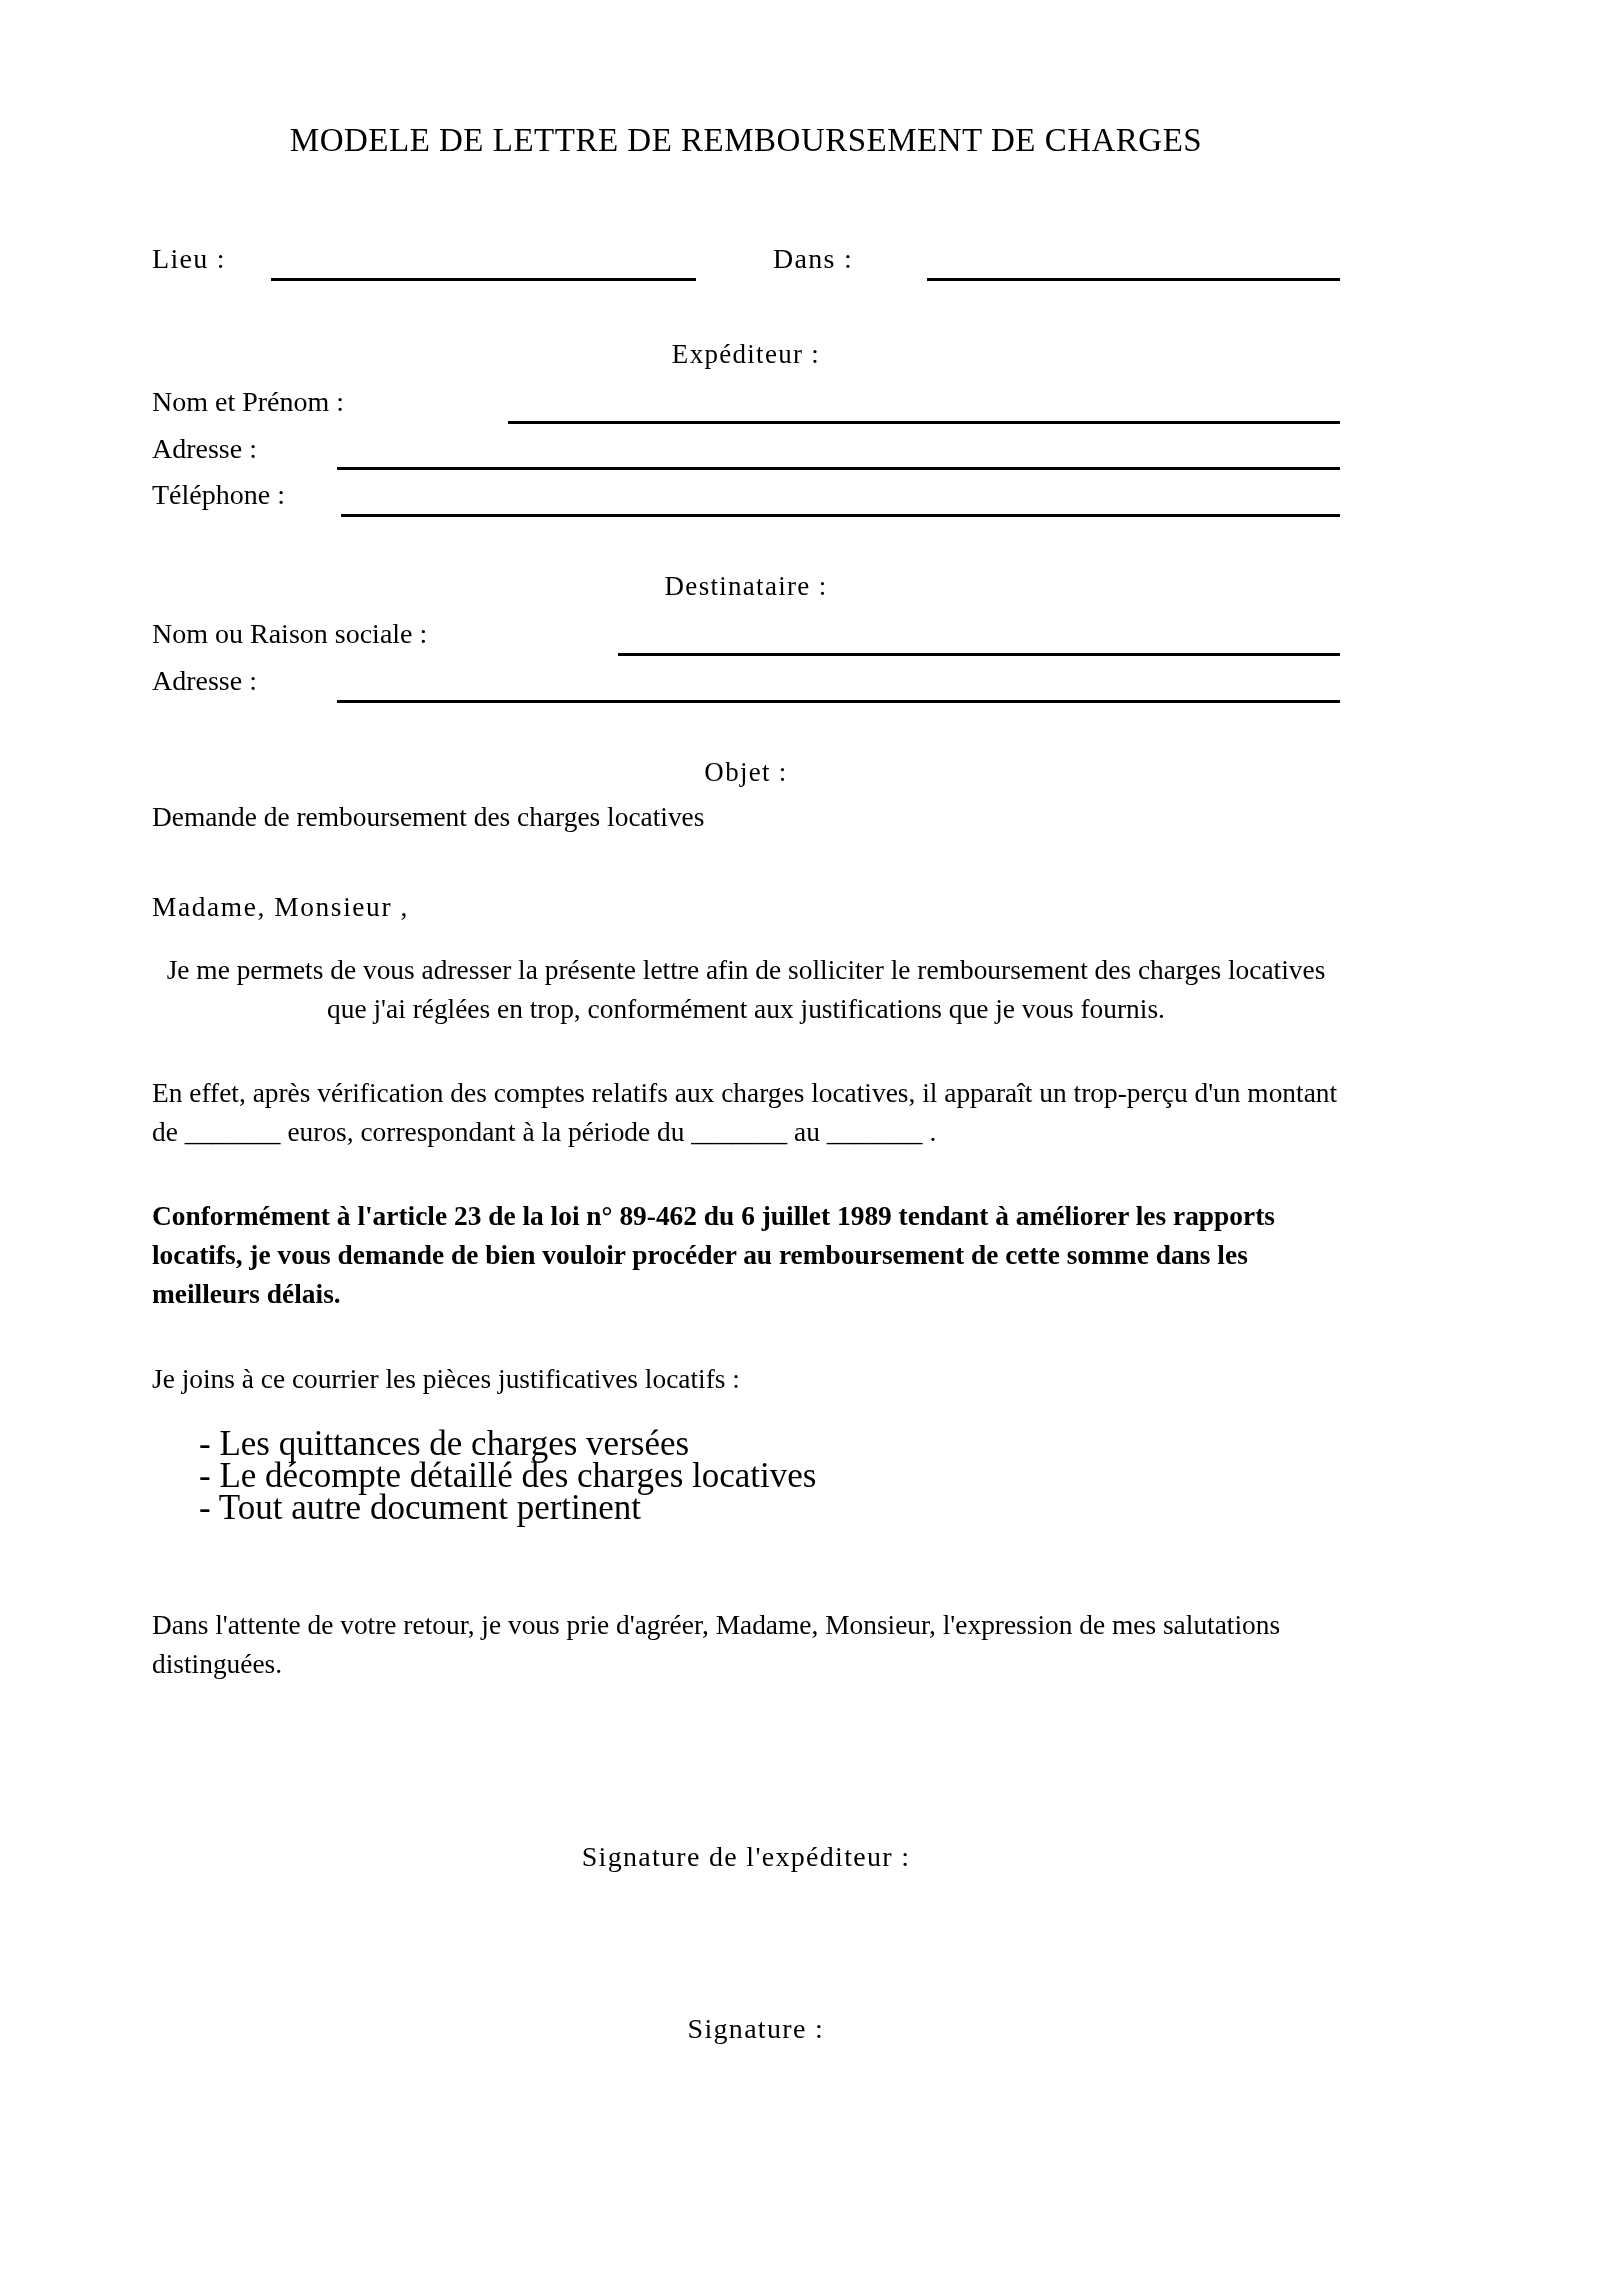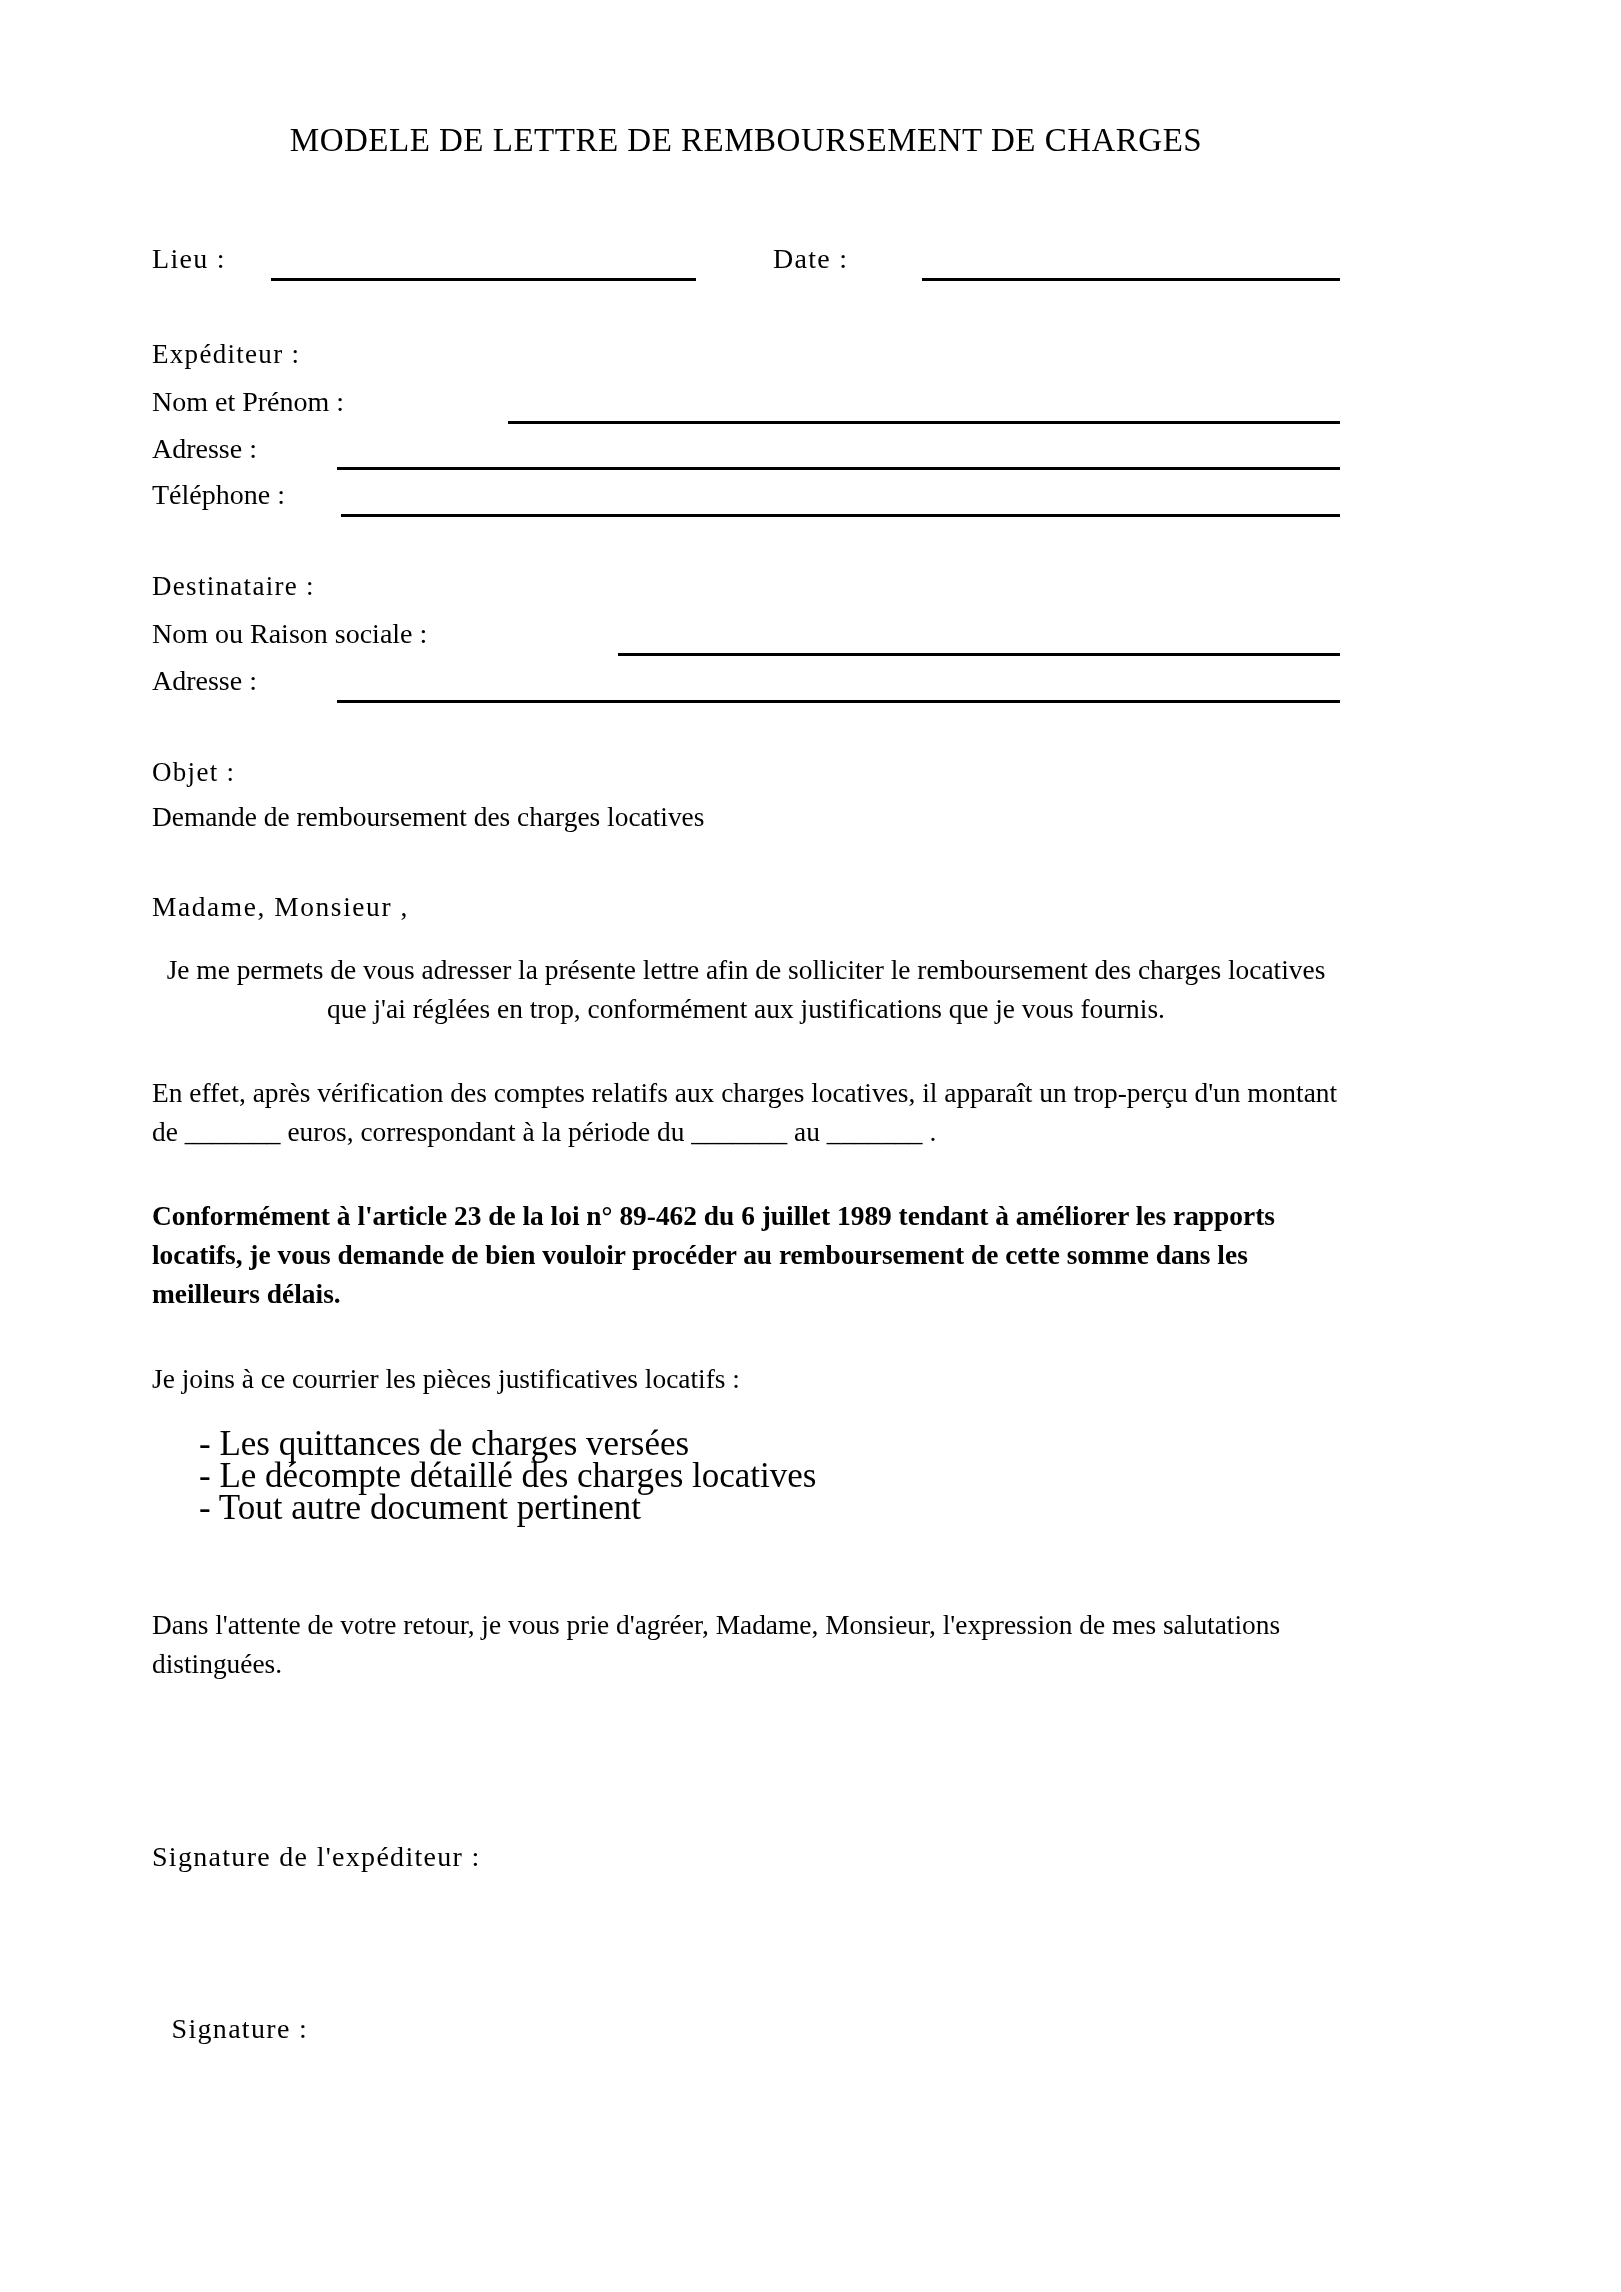--- a/index.html
+++ b/index.html
@@ -25,21 +25,21 @@
     text-align: center;
     letter-spacing: 0.5px;
     white-space: nowrap;
   }
   .lbl {
     white-space: nowrap;
     flex: none;
     font-size: 28px;
     line-height: 35px;
   }
-  .ls { letter-spacing: 1.3px; }
+  .ls { letter-spacing: 1.3px; text-align: center; }
   .sec-label {
     font-size: 27px;
     line-height: 35px;
   }
   .fill-row {
     display: flex;
     align-items: flex-end;
   }
   .rule {
     height: 0;
@@ -86,21 +86,21 @@
 <body>
 
 <div class="page">
   <div class="content">
 
     <h1 class="title">MODELE DE LETTRE DE REMBOURSEMENT DE CHARGES</h1>
 
     <div class="fill-row row-lieu">
       <span class="lbl ls">Lieu :</span>
       <span class="rule rule-lieu"></span>
-      <span class="lbl ls lbl-date">Date :</span>
+      <span class="lbl ls lbl-date">Dans :</span>
       <span class="rule rule-date grow"></span>
     </div>
 
     <div class="sec-label ls sec-exp">Expéditeur :</div>
 
     <div class="fill-row row-nom">
       <span class="lbl">Nom et Prénom :</span>
       <span class="rule rule-nom grow"></span>
     </div>
 

